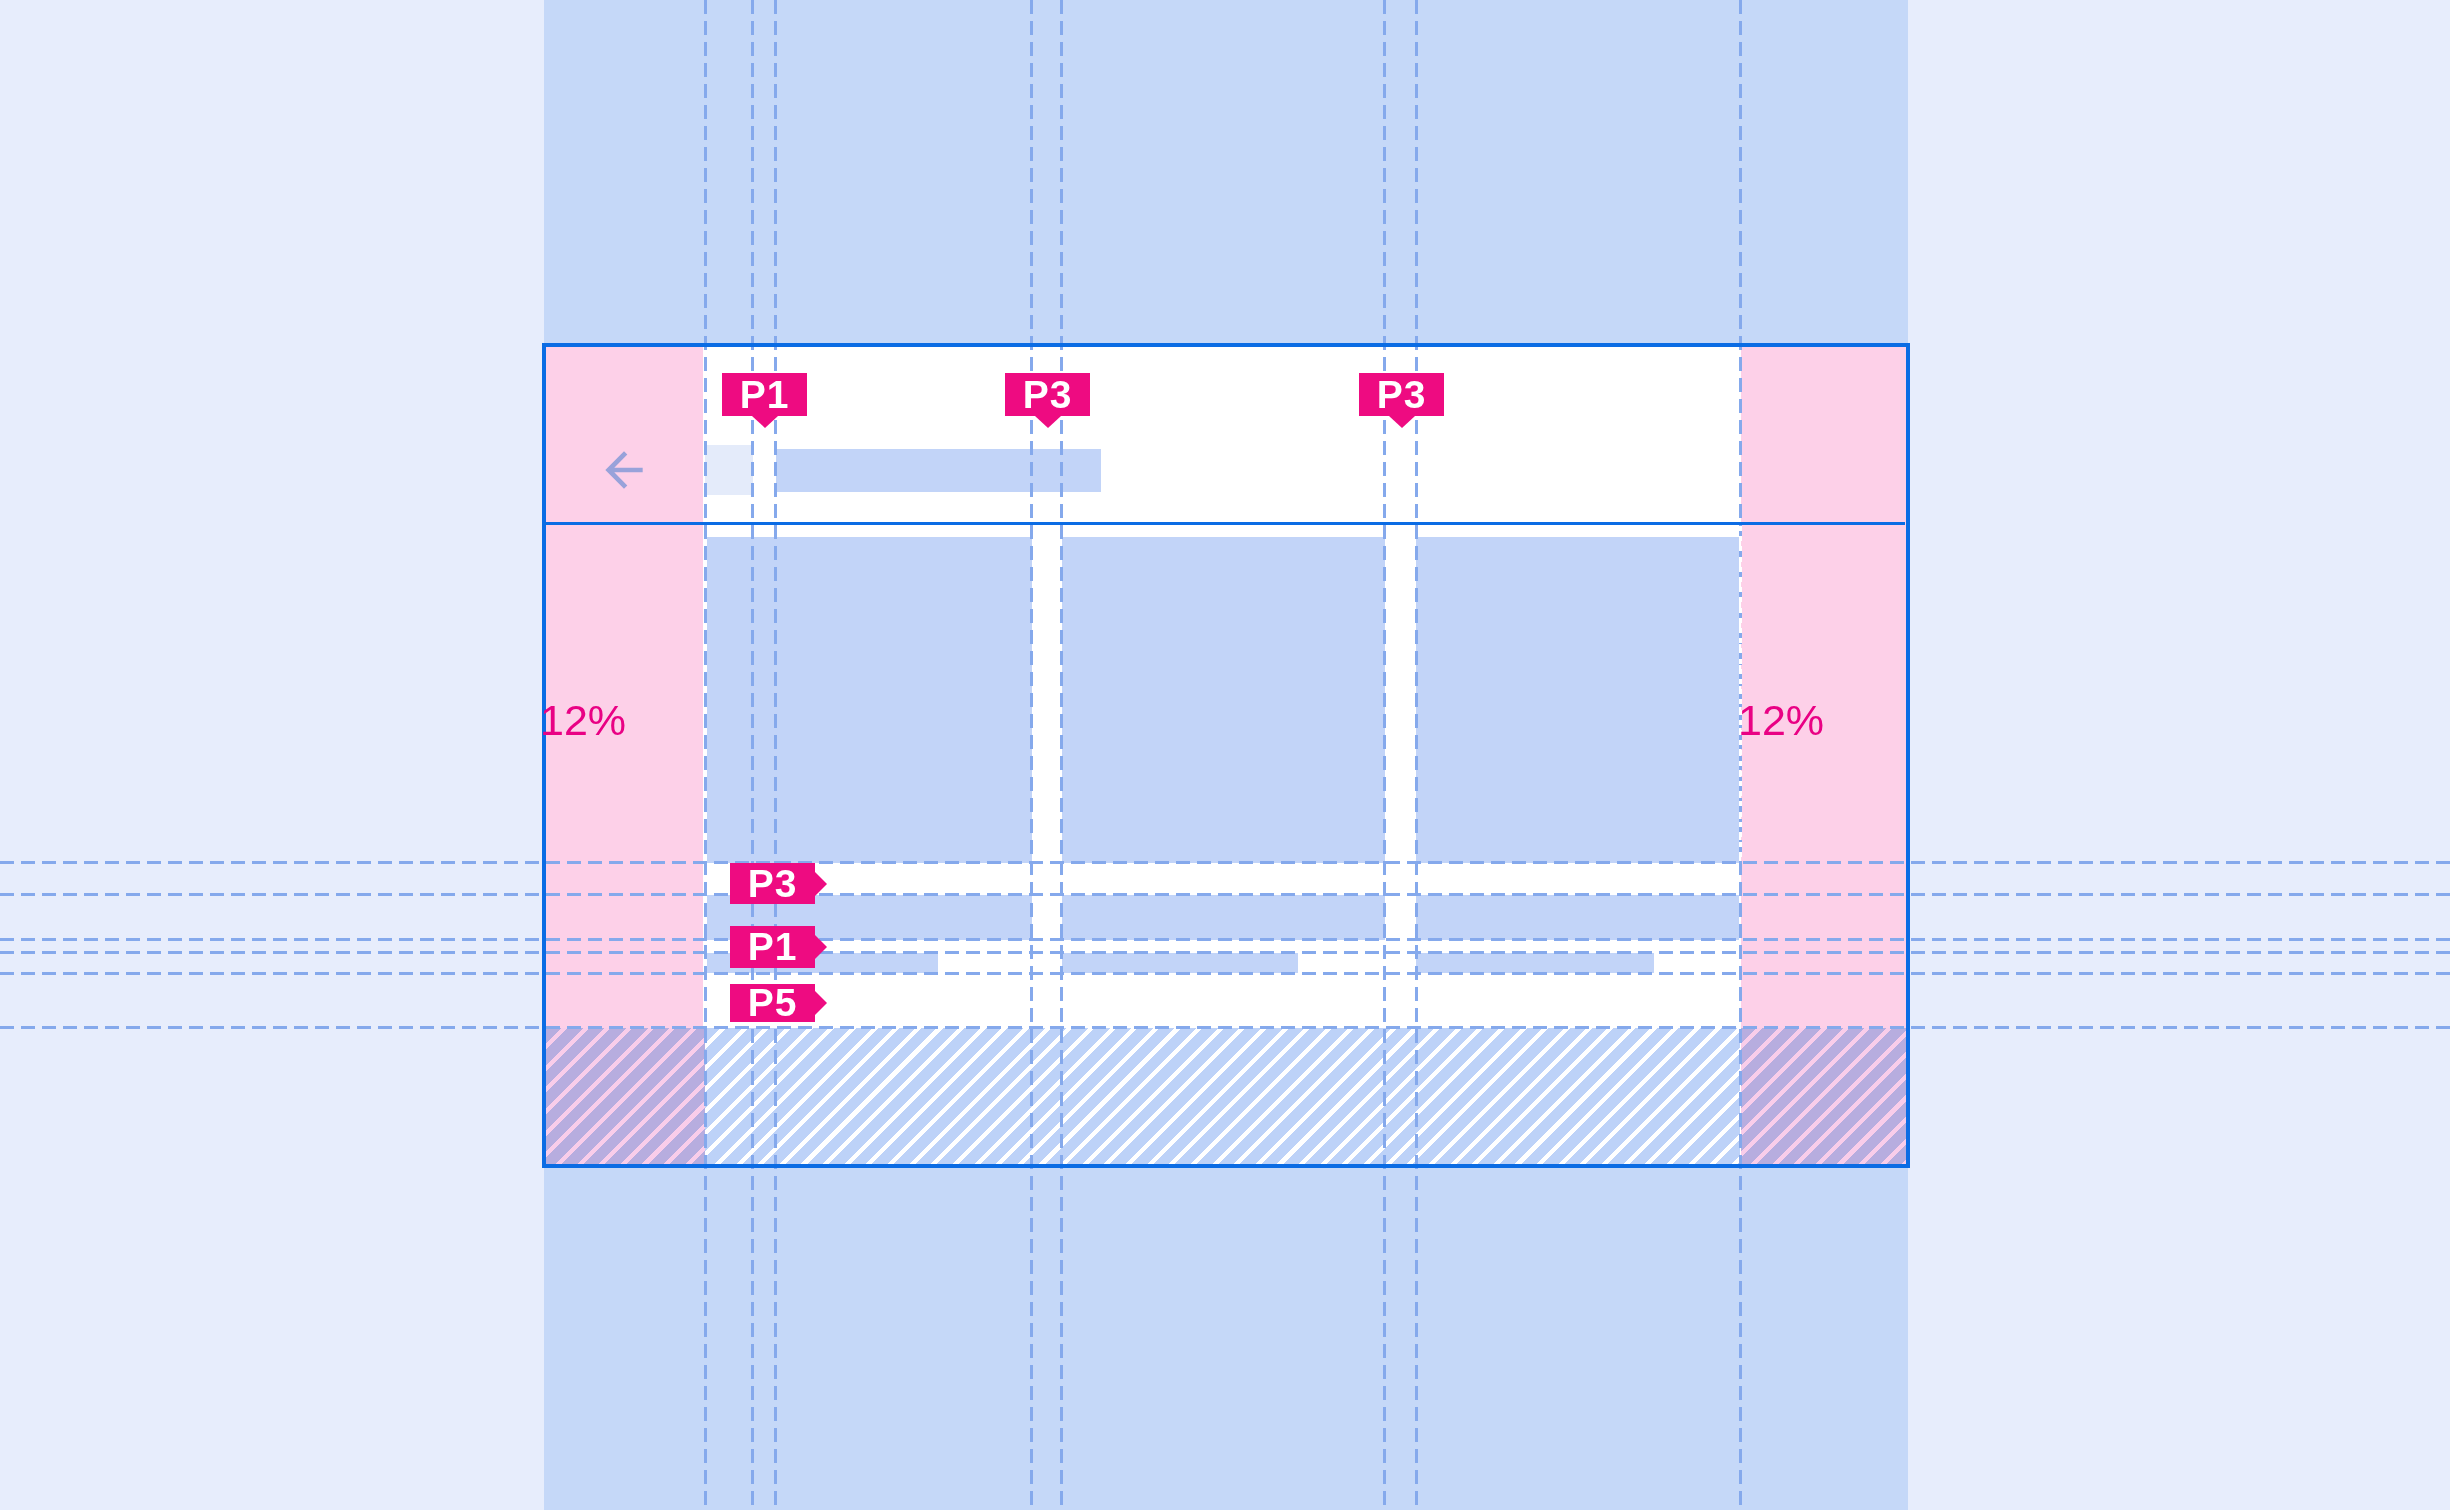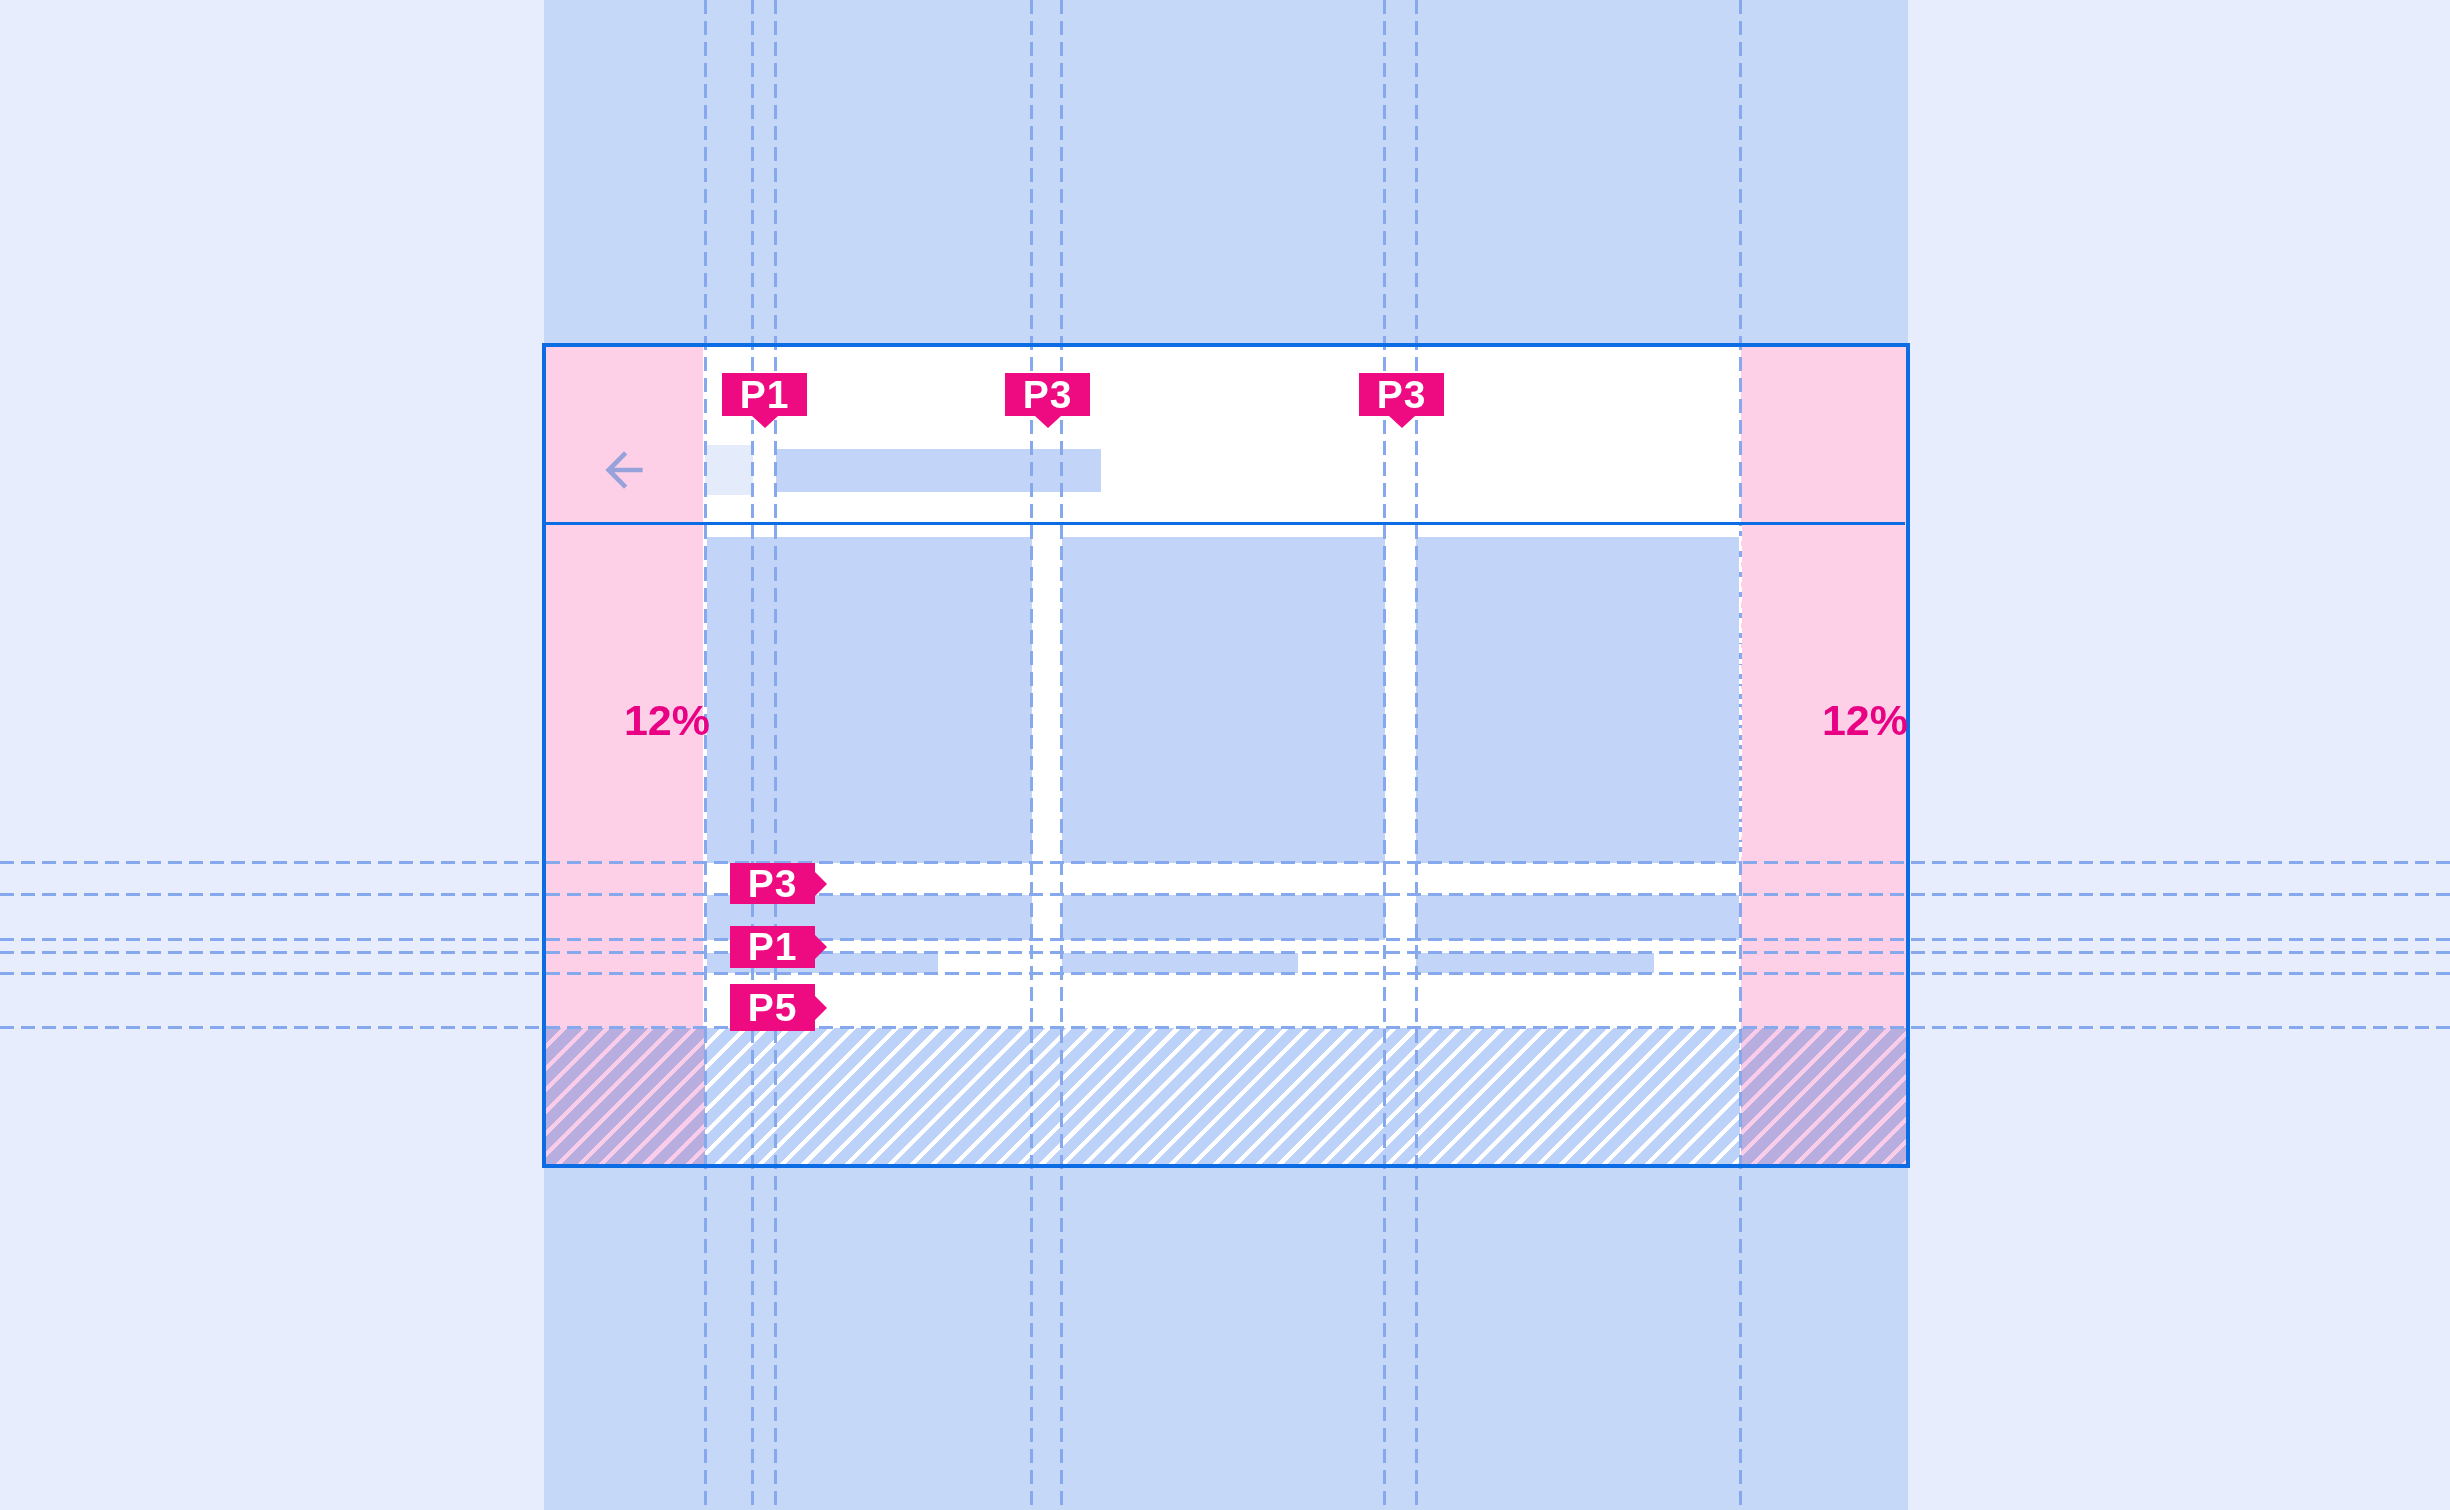--- a/index.html
+++ b/index.html
@@ -53,22 +53,22 @@
     font-size:39px;font-weight:bold;letter-spacing:0.9px;}
   .mk-top{top:373px;height:43px;}
   .mk-left{left:730px;height:42px;}
   .tri-down{position:absolute;top:100%;left:50%;transform:translateX(-50%);
     width:0;height:0;border-left:13.6px solid transparent;border-right:13.6px solid transparent;
     border-top:12.8px solid var(--marker);}
   .tri-right{position:absolute;left:100%;top:50%;transform:translateY(-50%);
     width:0;height:0;border-top:12.8px solid transparent;border-bottom:12.8px solid transparent;
     border-left:12.8px solid var(--marker);}
 
-  .pct{top:696px;width:170px;text-align:right;color:var(--percent);
-    font-size:43px;font-weight:700;line-height:48px;}
+  .pct{top:696px;width:170px;text-align:left;color:var(--percent);
+    font-size:43px;font-weight:400;line-height:48px;}
   .pct-left{left:540px;} .pct-right{left:1738px;}
 </style>
 </head>
 <body>
 
 <div class="stage">
 
   <div class="abs band"></div>
 
   <div class="abs mock-bg"></div>
@@ -133,21 +133,21 @@
   </div>
 
   <div class="abs marker mk-left" style="top:863px;height:41px">
     <span>P3</span>
     <span class="tri-right"></span>
   </div>
   <div class="abs marker mk-left" style="top:926px">
     <span>P1</span>
     <span class="tri-right"></span>
   </div>
-  <div class="abs marker mk-left" style="top:984px;height:47px">
+  <div class="abs marker mk-left" style="top:984px;height:38px">
     <span>P5</span>
     <span class="tri-right"></span>
   </div>
 
   <div class="abs pct pct-left">12%</div>
   <div class="abs pct pct-right">12%</div>
 
 </div>
 
 

